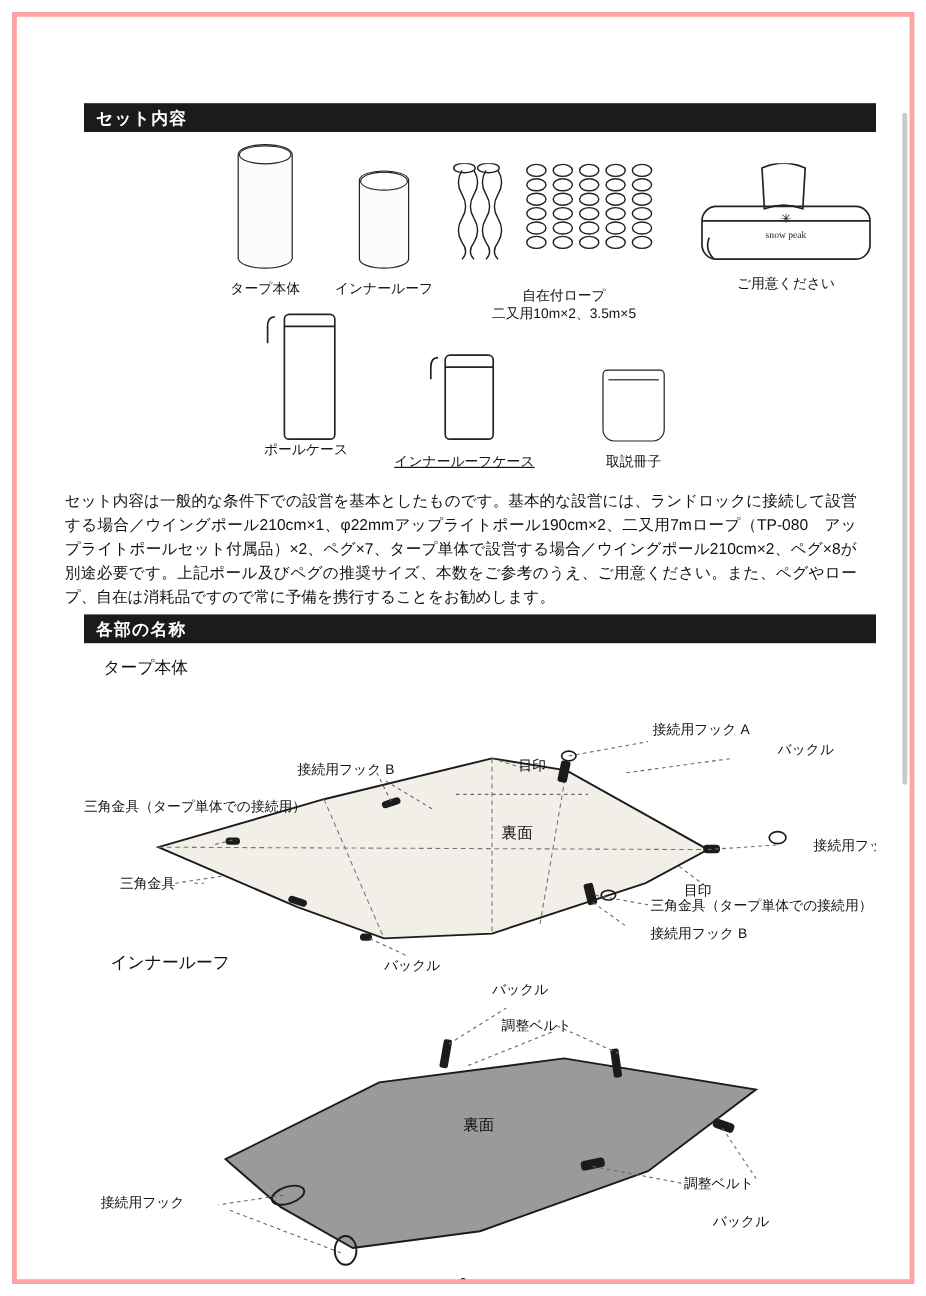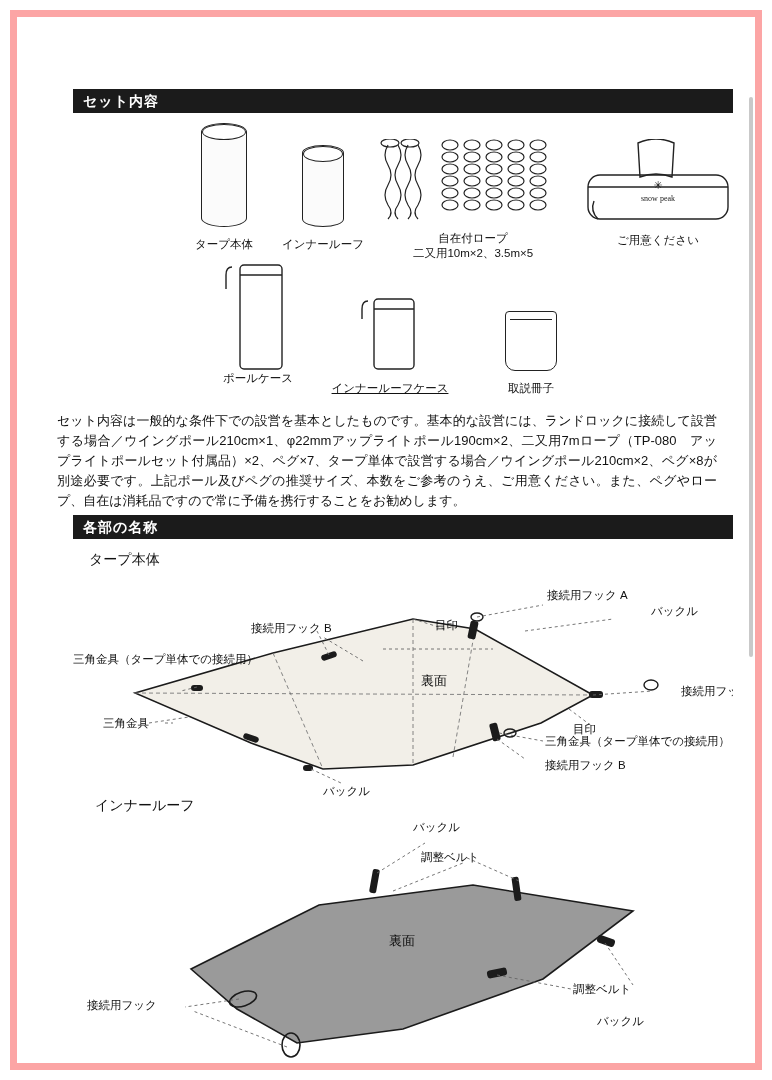--- a/index.html
+++ b/index.html
@@ -15,21 +15,21 @@
     overflow: hidden;
     position: relative;
   }
   .page {
     position: absolute;
     left: 10px;
     top: 10px;
     width: 752px;
     height: 1060px;
     background: #fff;
-    border: 7px solid #fca5a5;
+    border: 4px solid #fca5a5;
     box-sizing: border-box;
     overflow: hidden;
   }
   .scrollbar {
     position: absolute;
     right: 2px;
     top: 80px;
     width: 4px;
     height: 560px;
     background: #c9c9c9;
@@ -128,21 +128,21 @@
     color: #111;
   }
   #title-tarp { left: 72px; top: 534px; }
   #title-inner { left: 78px; top: 780px; }
 
   .diagram {
     position: absolute;
     left: 56px;
     width: 660px;
   }
-  #diagram-tarp { top: 540px; height: 240px; }
+  #diagram-tarp { top: 556px; height: 240px; }
   #diagram-inner { top: 776px; height: 270px; }
 
   .page-number {
     position: absolute;
     left: 0; right: 0;
     top: 1048px;
     text-align: center;
     font-size: 13px;
     color: #111;
   }
@@ -221,21 +221,21 @@
               <ellipse cx="10" cy="6" rx="8" ry="5"></ellipse>
                 <ellipse cx="10" cy="18" rx="8" ry="5"></ellipse>
               <ellipse cx="10" cy="30" rx="8" ry="5"></ellipse>
                 <ellipse cx="10" cy="42" rx="8" ry="5"></ellipse>
               <ellipse cx="10" cy="54" rx="8" ry="5"></ellipse>
                 <ellipse cx="10" cy="66" rx="8" ry="5"></ellipse>
             </g>
           </g>
         </svg>
       </div>
-      <div class="caption" style="margin-top:8px;">自在付ロープ
+      <div class="caption" style="margin-top:20px;">自在付ロープ
 二又用10m×2、3.5m×5</div>
     </div>
 
     <div class="item" style="left:500px; top:18px; width:170px;">
       <div class="art" style="width:156px;height:86px;">
         <svg width="156" height="86" viewBox="0 0 156 86">
           <g fill="none" stroke="#222" stroke-width="1.4">
             <path d="M58 4 q18 -8 36 0 l-2 34 q-16 -6 -32 0 z"></path>
             <rect x="8" y="36" width="140" height="44" rx="12"></rect>
             <path d="M8 48 h140"></path>

